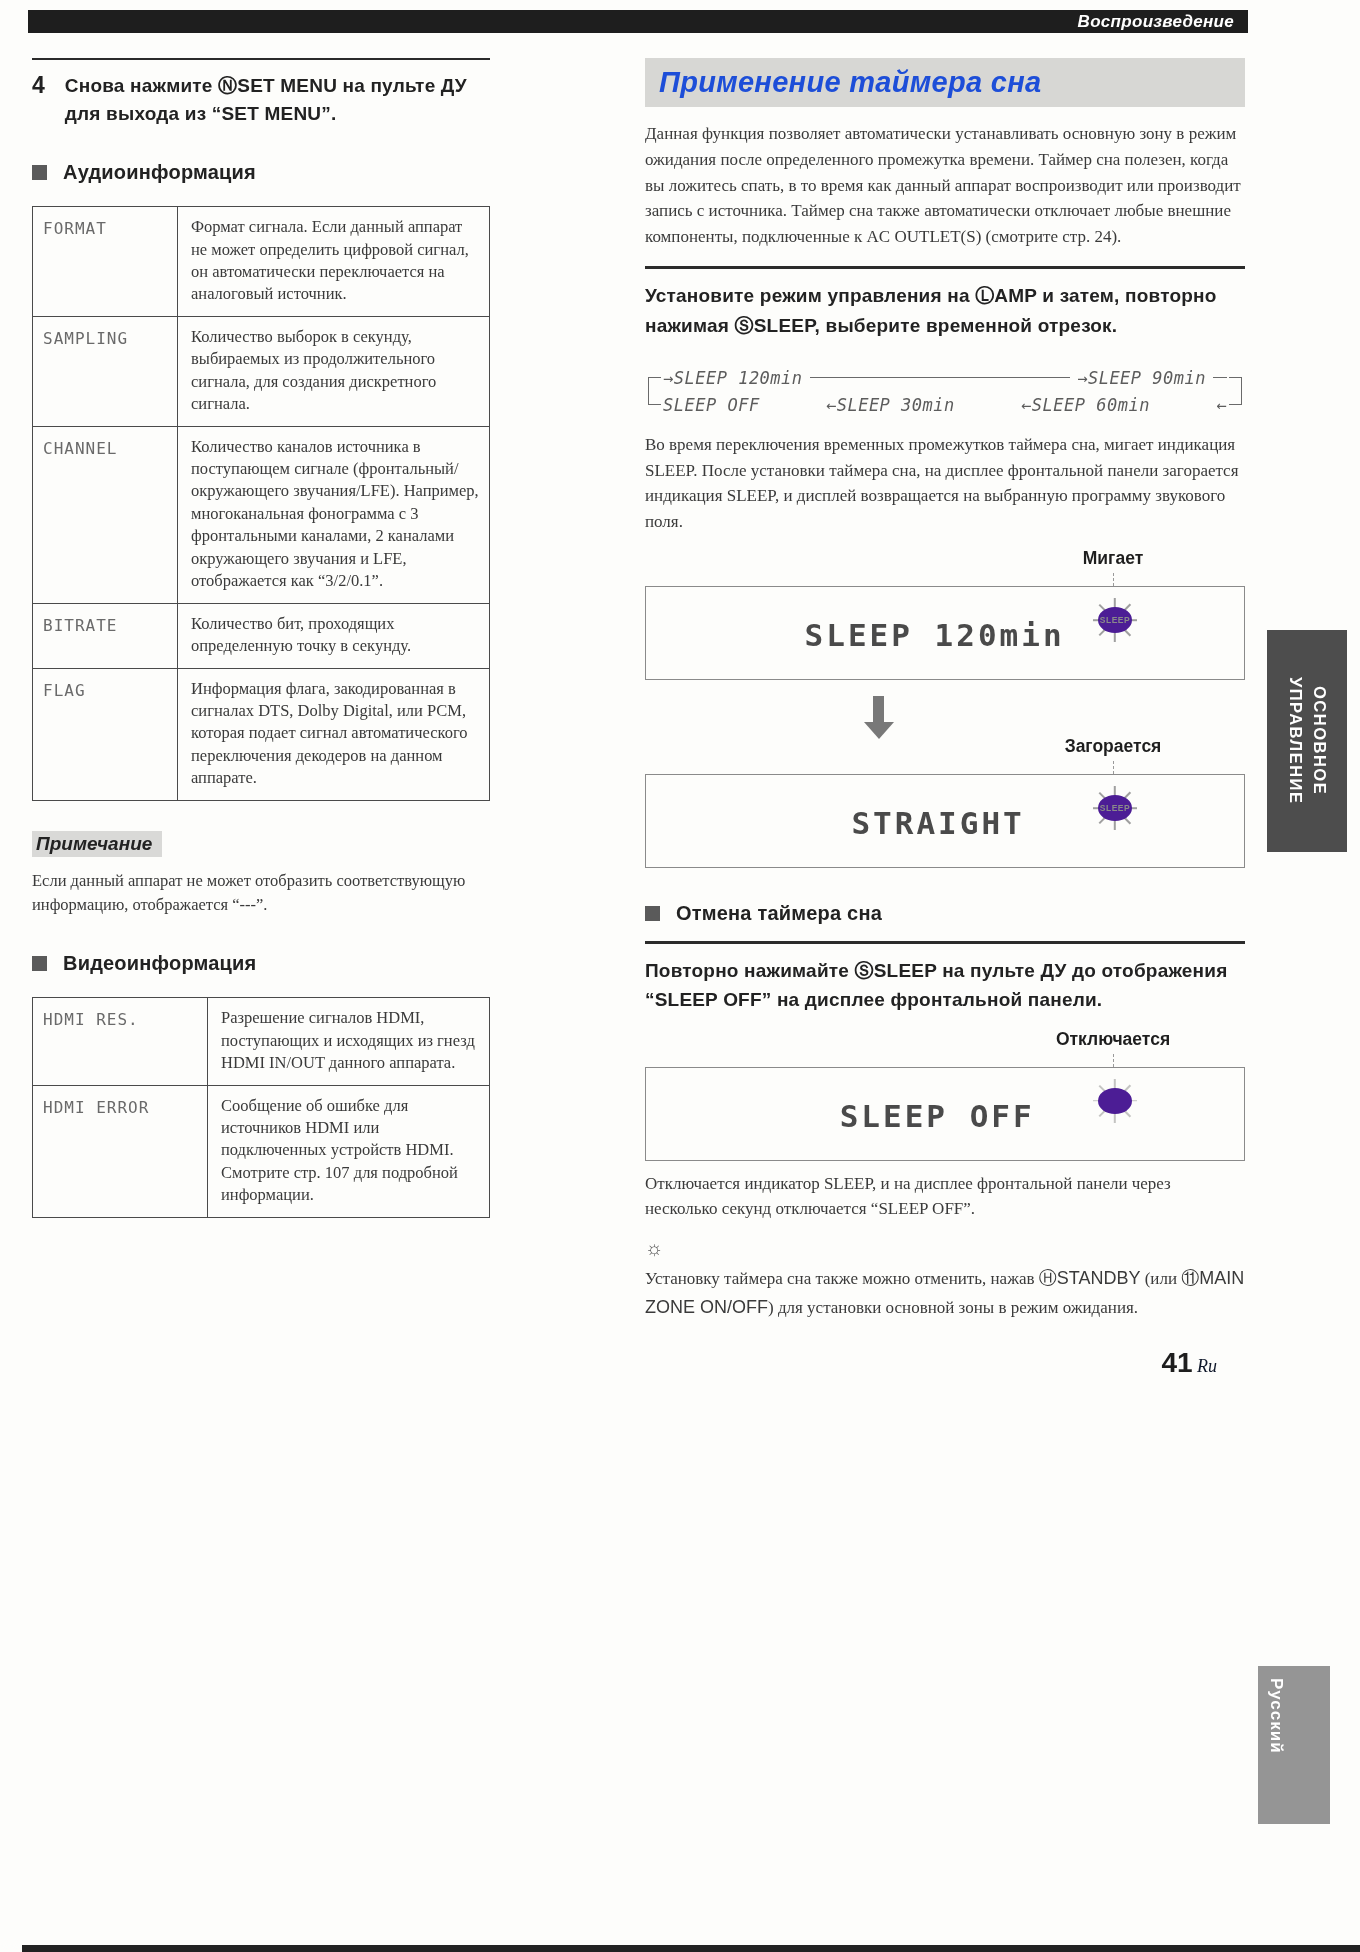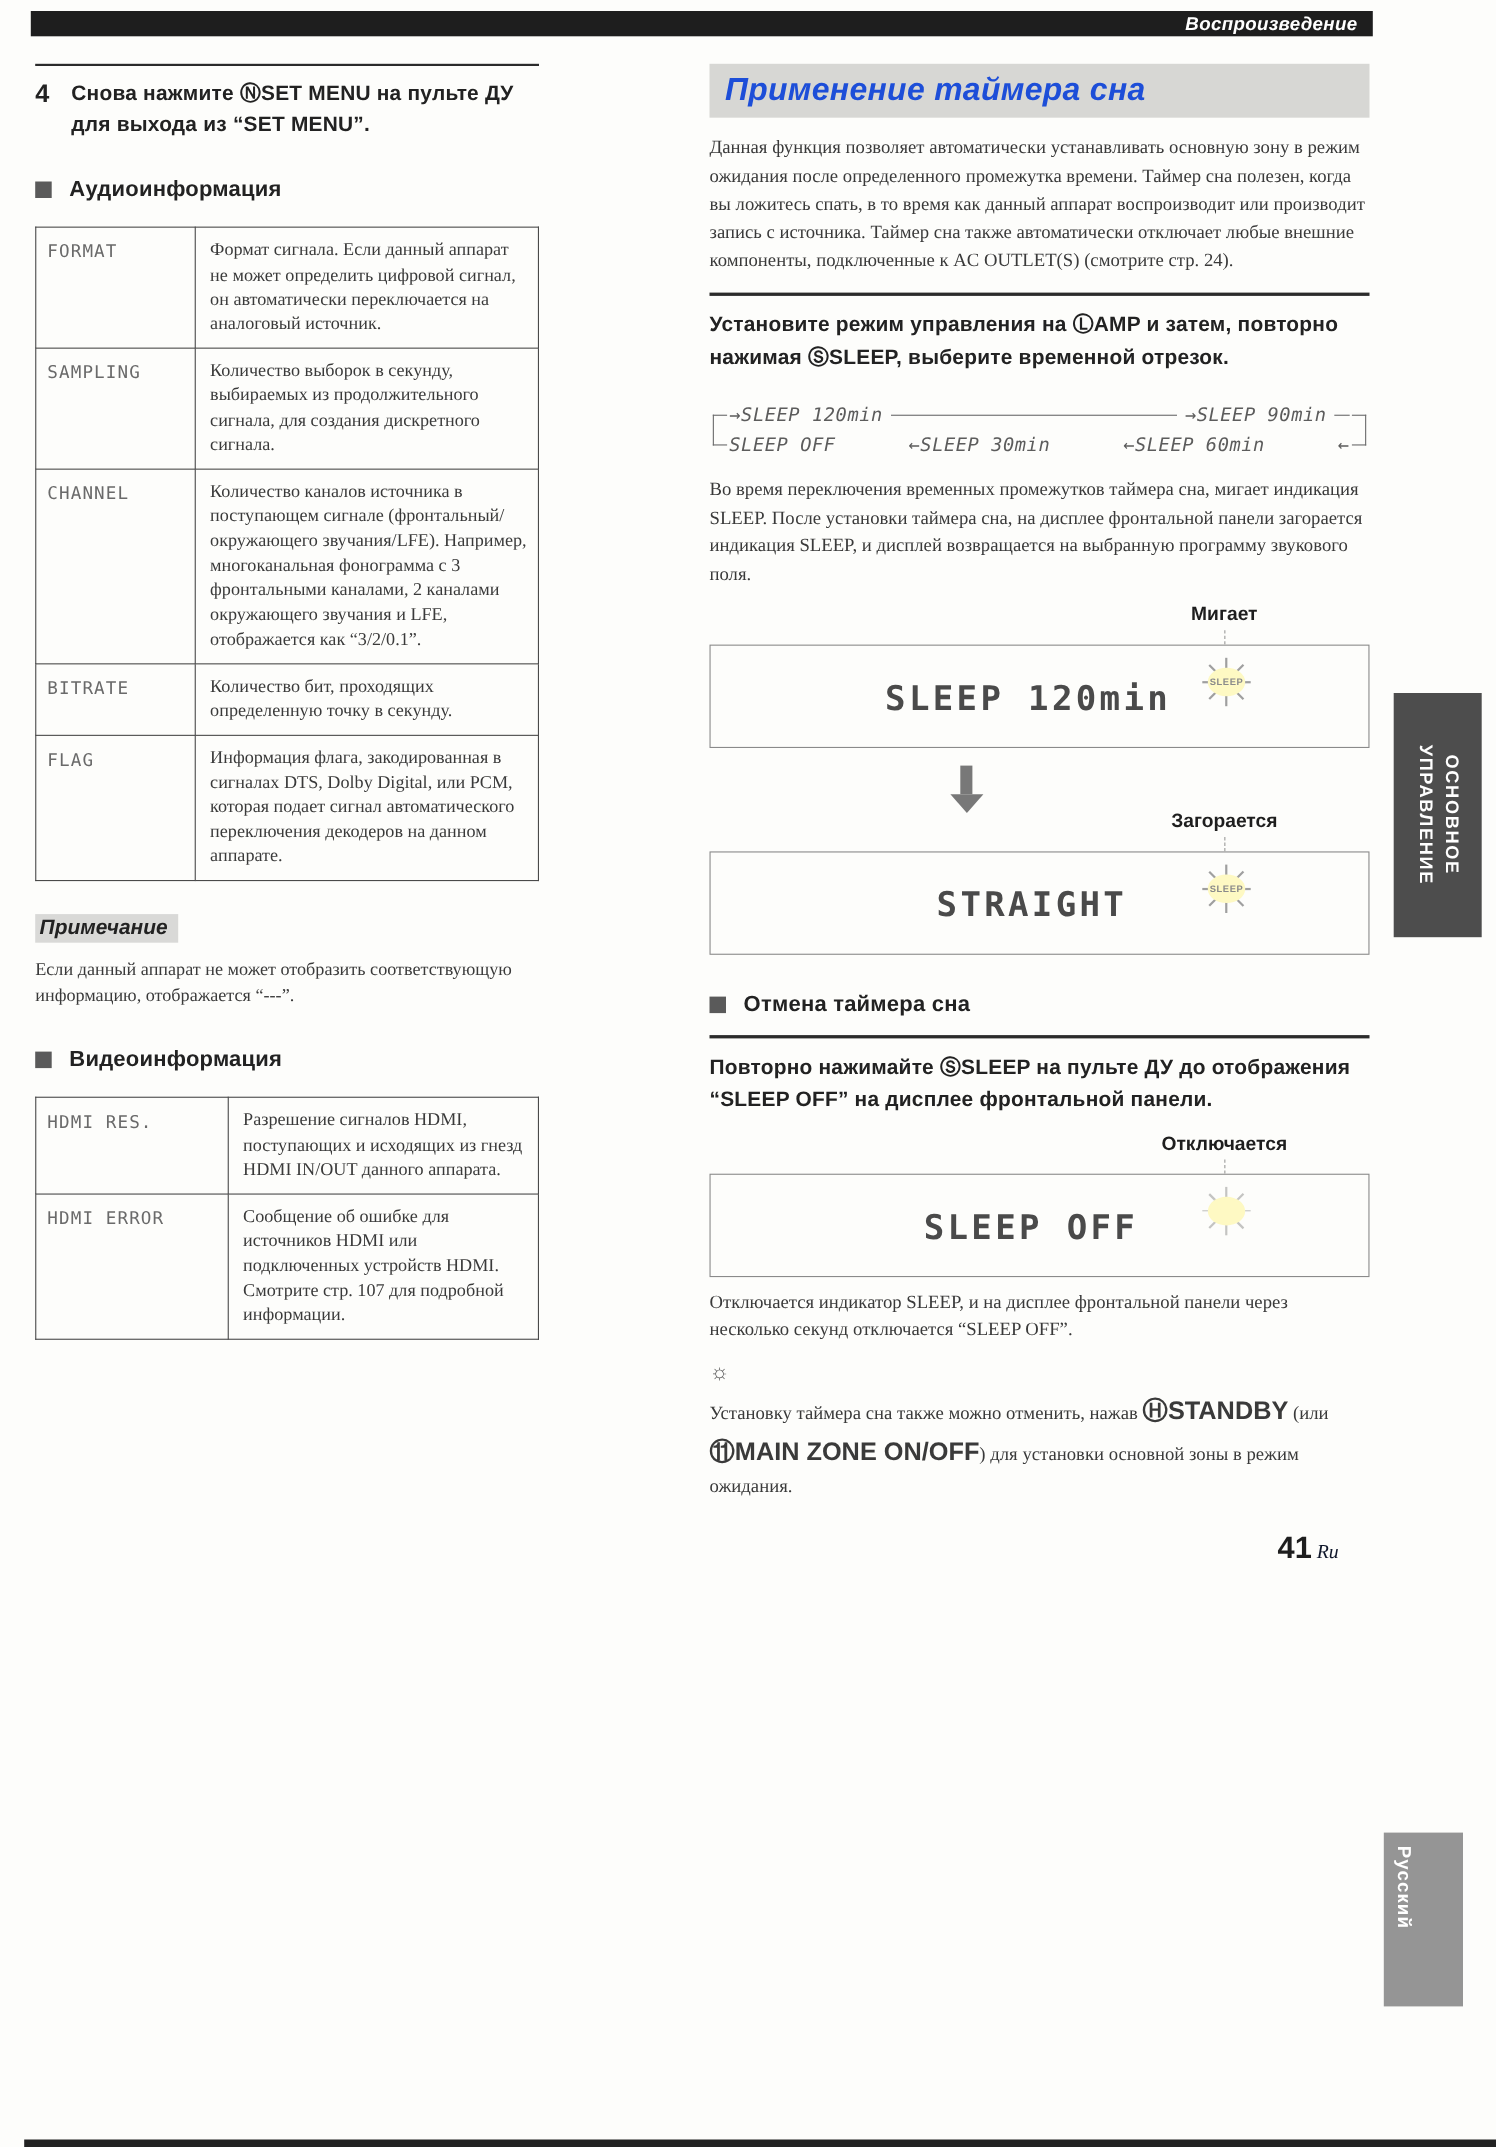--- a/index.html
+++ b/index.html
@@ -74,34 +74,34 @@
           font-family:"DejaVu Sans Mono",monospace;font-weight:bold;font-size:31px;
           letter-spacing:3px;color:#4a4a4a;white-space:nowrap;}
   .burst{position:absolute;left:446px;top:10px;width:46px;height:46px;}
   .burst .ray{position:absolute;left:50%;top:50%;width:44px;height:1.6px;background:#9f9f9f;
           transform-origin:center;}
   .burst .r0{transform:translate(-50%,-50%) rotate(0deg);}
   .burst .r1{transform:translate(-50%,-50%) rotate(45deg);}
   .burst .r2{transform:translate(-50%,-50%) rotate(90deg);}
   .burst .r3{transform:translate(-50%,-50%) rotate(135deg);}
   .burst .core{position:absolute;left:50%;top:50%;transform:translate(-50%,-50%);
-          width:34px;height:26px;background:#fef9c3;border-radius:50%;
+          width:34px;height:26px;background:#4c1d95;border-radius:50%;
           display:flex;align-items:center;justify-content:center;
           font-size:8.5px;font-weight:bold;color:#8a8a8a;letter-spacing:.5px;}
   .burst.dim .ray{background:#c4c4c2;}
 
   
   .down-arrow{position:relative;width:11px;height:26px;background:#787878;margin:16px 0 4px 228px;}
   .down-arrow::after{content:"";position:absolute;top:100%;left:50%;transform:translateX(-50%);
           border:15px solid transparent;border-top:17px solid #787878;border-bottom:0;}
 
   
   .tip-icon{font-size:20px;color:#5a5a5a;margin-top:16px;line-height:1;}
   .tip-text{font-size:17px;line-height:1.6;margin-top:6px;}
-  .tip-text .b{font-family:"Liberation Sans",sans-serif;font-weight:bold;font-size:23px;}
+  .tip-text .b{font-family:"Liberation Sans",sans-serif;font-weight:normal;font-size:18px;}
 
   
   .pagenum{margin-top:26px;text-align:right;padding-right:28px;}
   .pagenum .num{font-weight:bold;font-size:28px;color:#1e1e1e;}
   .pagenum .lang{font-style:italic;font-family:"Liberation Serif",serif;font-size:18px;color:#0f172a;}
 
   
   .tab-main{position:absolute;left:1267px;top:630px;width:80px;height:222px;background:#4d4d4d;
           display:flex;align-items:center;justify-content:center;}
   .tab-main .vtxt{writing-mode:vertical-rl;color:#fff;font-weight:bold;font-size:16.5px;

